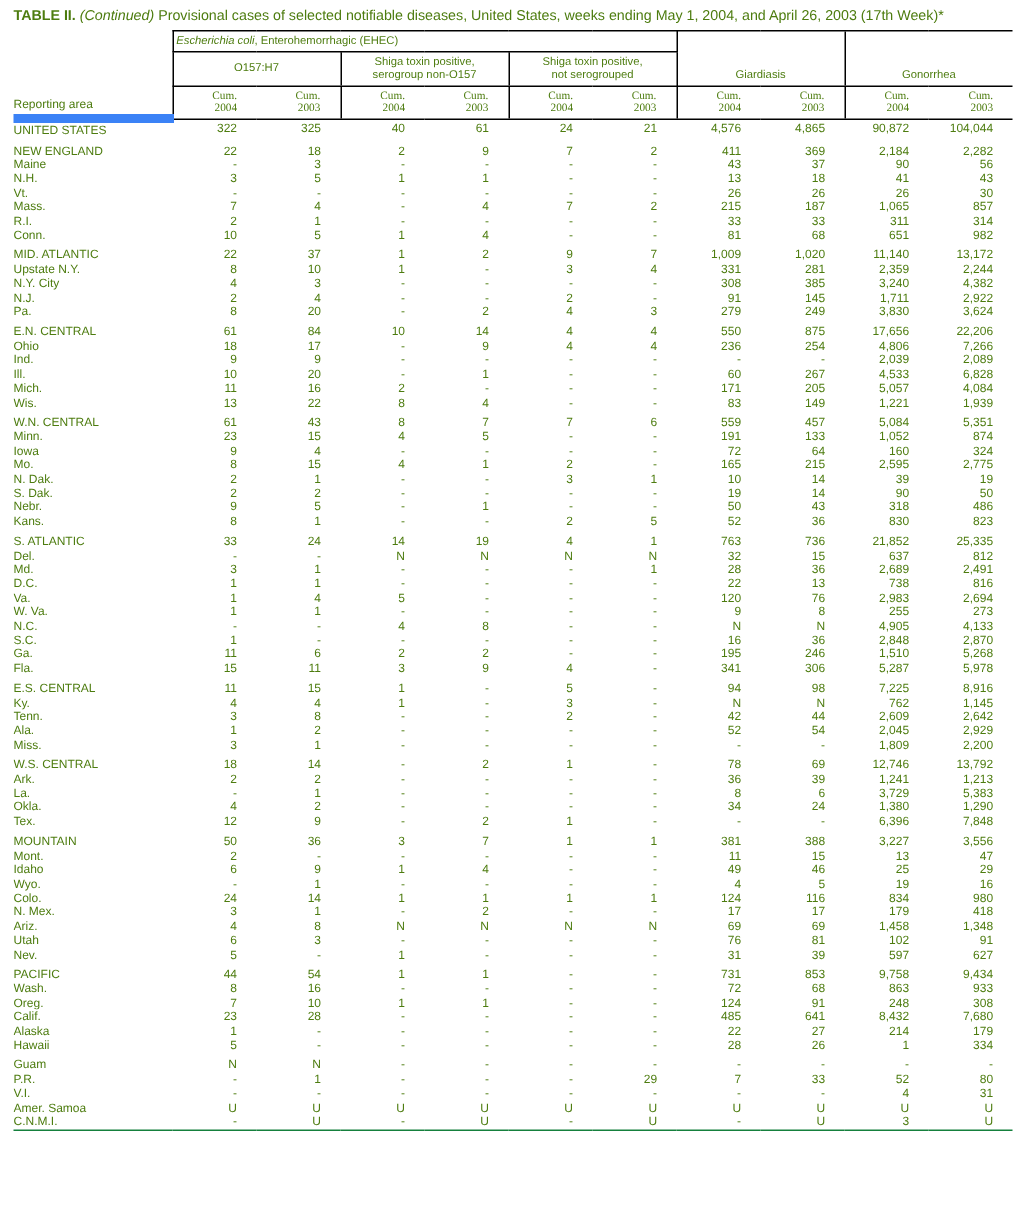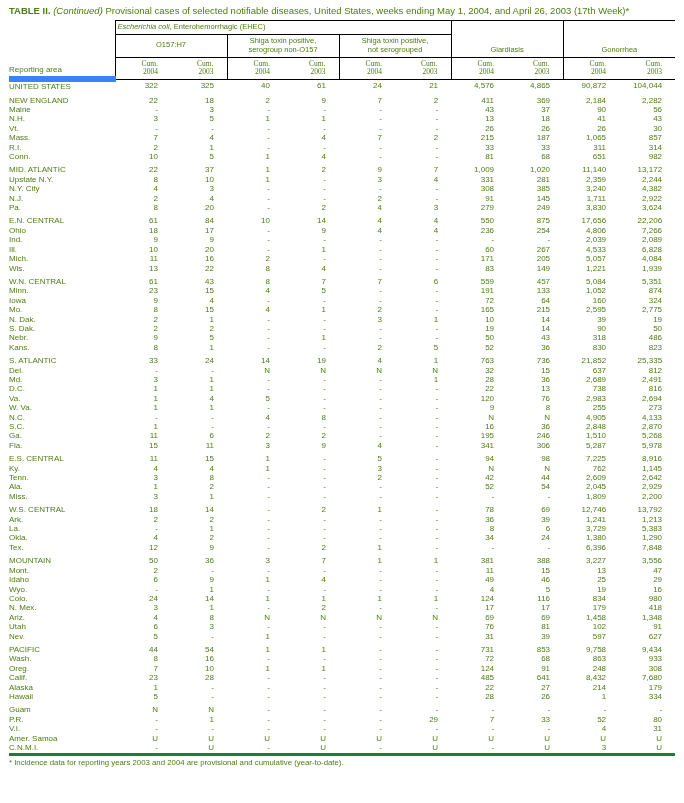--- a/index.html
+++ b/index.html
@@ -69,21 +69,21 @@
   tbody td {
     font-size: 8px;
     line-height: 9.4px;
     padding: 0;
     white-space: nowrap;
     overflow: hidden;
   }
   td.area { text-align: left; }
   td.num { text-align: right; padding-right: 13px; }
   tr.gap td { padding-top: 4px; }
-  tbody tr:last-child td { border-bottom: 3px solid #15803d; padding-bottom: 1px; }
+  tbody tr:last-child td { border-bottom: 1px solid #15803d; padding-bottom: 1px; }
 
   .footnotes { font-size: 7.8px; line-height: 9.5px; margin-top: 2px; }
   .fn-line1 span { margin-right: 24px; }
 </style>
 </head>
 <body>
 
 <div class="page">
 
   <div class="title">
@@ -1046,16 +1046,15 @@
           <td class="num">U</td>
           <td class="num">-</td>
           <td class="num">U</td>
           <td class="num">3</td>
           <td class="num">U</td>
         </tr>
       </tbody>
   </table>
 
   <div class="footnotes">
-    <div class="fn-line2">* Incidence data for reporting years 2003 and 2004 are provisional and cumulative (year-to-date).</div>
   </div>
 
 </div>
 
 </body></html>

